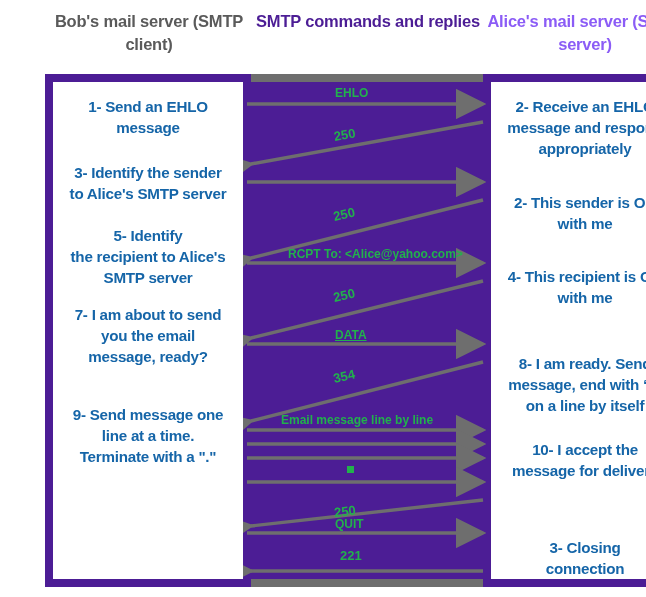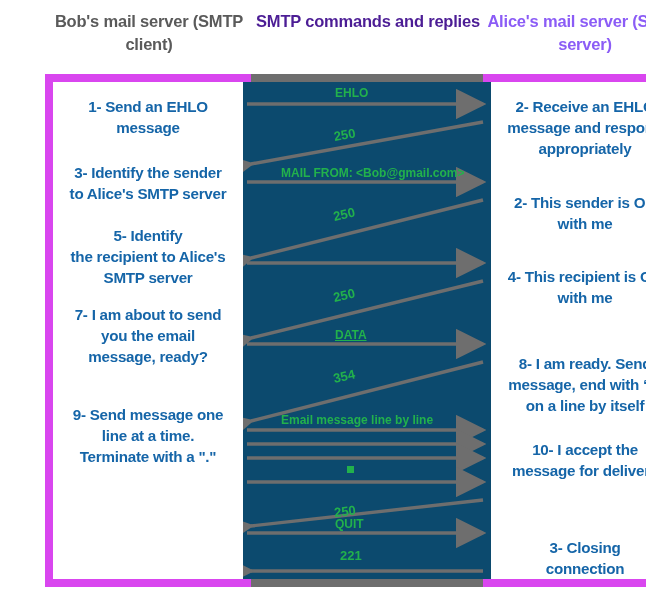--- a/index.html
+++ b/index.html
@@ -22,21 +22,21 @@
     line-height:23px;
     letter-spacing:-0.2px;
   }
   .hdr-left  {left:8px;  top:10px; width:196px; color:#5a5a5a;}
   .hdr-mid   {left:212px;top:10px; width:226px; color:#4c1d95;}
   .hdr-right {left:444px;top:10px; width:196px; color:#8b5cf6;}
 
   
   .panel{
     position:absolute;
-    background:#d946ef;
+    background:#4c1d95;
     box-sizing:border-box;
     padding:8px;
   }
   .panel-inner{
     width:100%;height:100%;
     background:#ffffff;
     box-sizing:border-box;
     position:relative;
   }
   #panel-left  {left:2px;  top:74px; width:206px; height:513px;}
@@ -64,21 +64,21 @@
     white-space:pre-line;
   }
   #panel-left .step  {left:2px;  width:186px;}
   #panel-right .step {left:2px;  width:184px;}
 
   
   #lane{
     position:absolute;
     left:200px;top:82px;
     width:248px;height:497px;
-    background:#0c4a6e;
+    background:#4c1d95;
   }
   #lane svg{display:block;}
 
   .msglabel{
     position:absolute;
     color:#22b14c;
     font-weight:bold;
     font-size:12px;
     line-height:13px;
     white-space:nowrap;
@@ -185,24 +185,24 @@
         <line x1="4" y1="451" x2="240" y2="451" marker-end="url(#ar)"></line>
 
         <line x1="240" y1="489" x2="8" y2="489" marker-end="url(#al)"></line>
       </g>
     </svg>
 
     <div class="msglabel" style="left:92px;  top:5px;">EHLO</div>
 
     <div class="msglabel code" style="left:92px; top:48px; transform:rotate(-10deg);">250</div>
 
-    <div class="msglabel" style="left:38px;  top:85px;">MAIL FROM: &lt;Bob@gmail.com&gt;</div>
 
     <div class="msglabel code" style="left:92px; top:128px; transform:rotate(-13deg);">250</div>
 
+    <div class="msglabel" style="left:45px;  top:166px;">RCPT To: &lt;Alice@yahoo.com&gt;</div>
 
     <div class="msglabel code" style="left:92px; top:209px; transform:rotate(-13deg);">250</div>
 
     <div class="msglabel" style="left:92px;  top:247px;text-decoration:underline;">DATA</div>
 
     <div class="msglabel code" style="left:92px; top:290px; transform:rotate(-13deg);">354</div>
 
     <div class="msglabel" style="left:38px;  top:332px;text-align:right;">Email message line by line</div>
 
     <div class="dot-marker" style="left:104px; top:384px;"></div>

